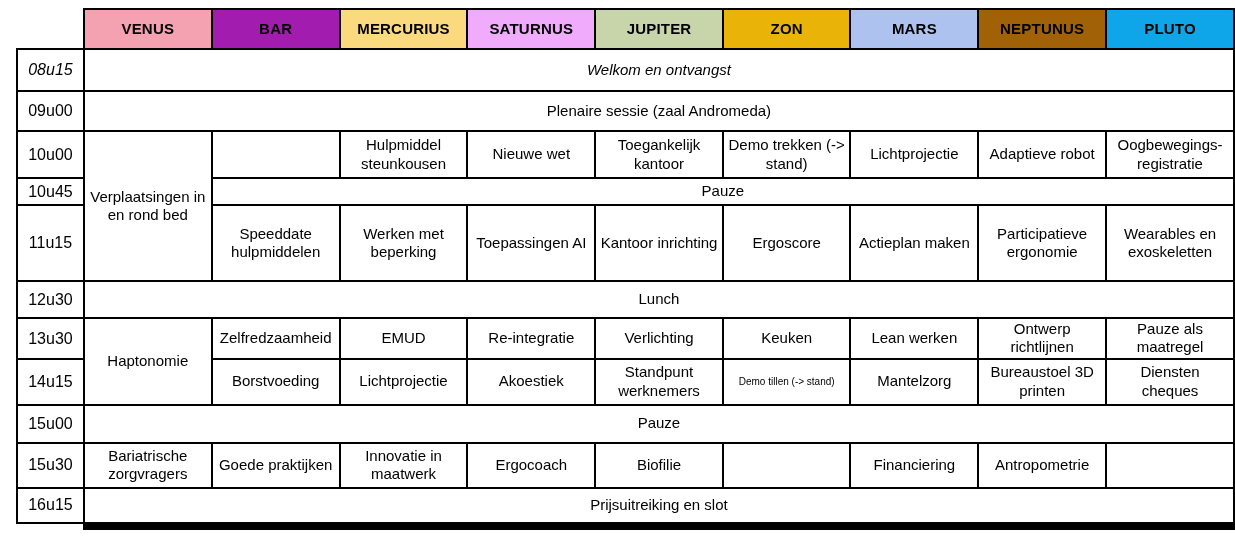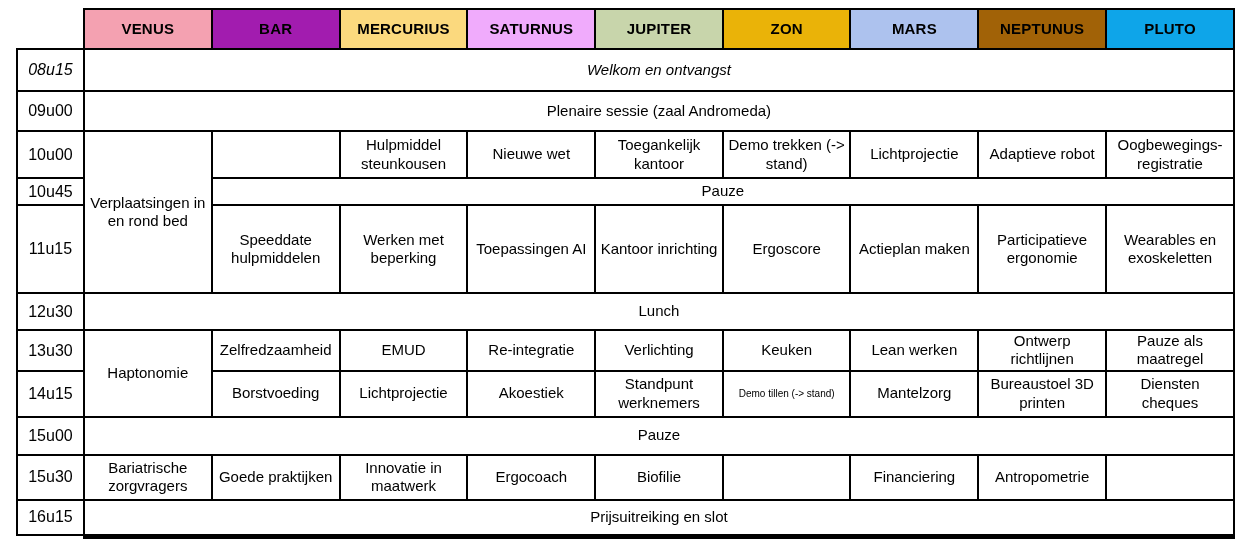--- a/index.html
+++ b/index.html
@@ -52,21 +52,21 @@
     padding: 0;
     height: 4px;
   }
   tfoot tr { height: 4px; }
 
   
   tbody tr:nth-child(1)  { height: 42px; font-style: italic; }
   tbody tr:nth-child(2)  { height: 40px; }
   tbody tr:nth-child(3)  { height: 47px; }
   tbody tr:nth-child(4)  { height: 27px; }
-  tbody tr:nth-child(5)  { height: 88px; }
+  tbody tr:nth-child(5)  { height: 76px; }
   tbody tr:nth-child(6)  { height: 37px; }
   tbody tr:nth-child(7)  { height: 38px; }
   tbody tr:nth-child(8)  { height: 46px; }
   tbody tr:nth-child(9)  { height: 38px; }
   tbody tr:nth-child(10) { height: 45px; }
   tbody tr:nth-child(11) { height: 35px; }
 </style>
 </head>
 <body>
 

